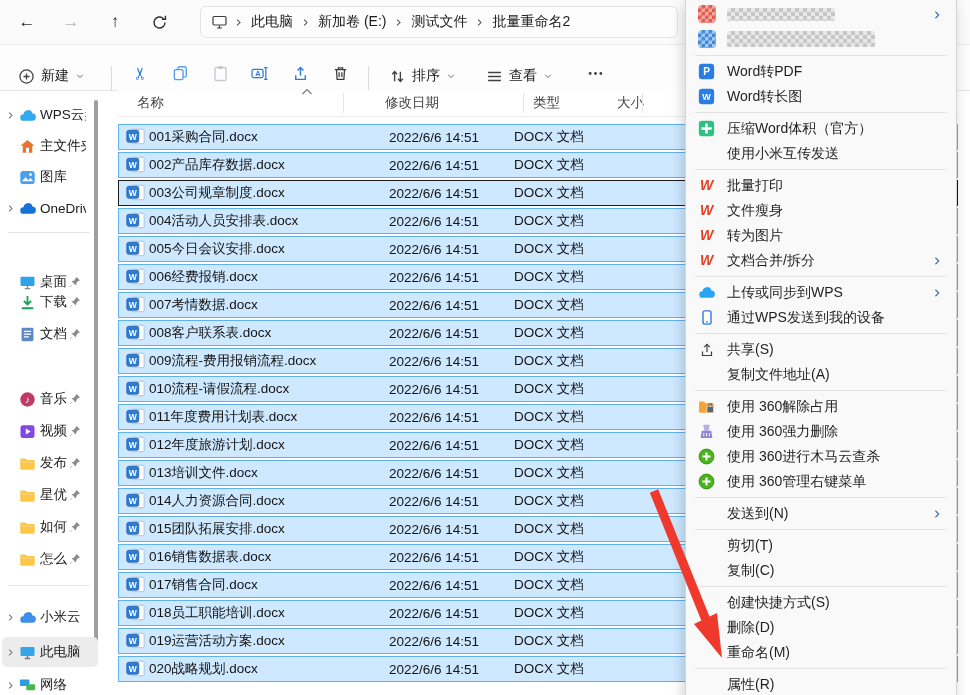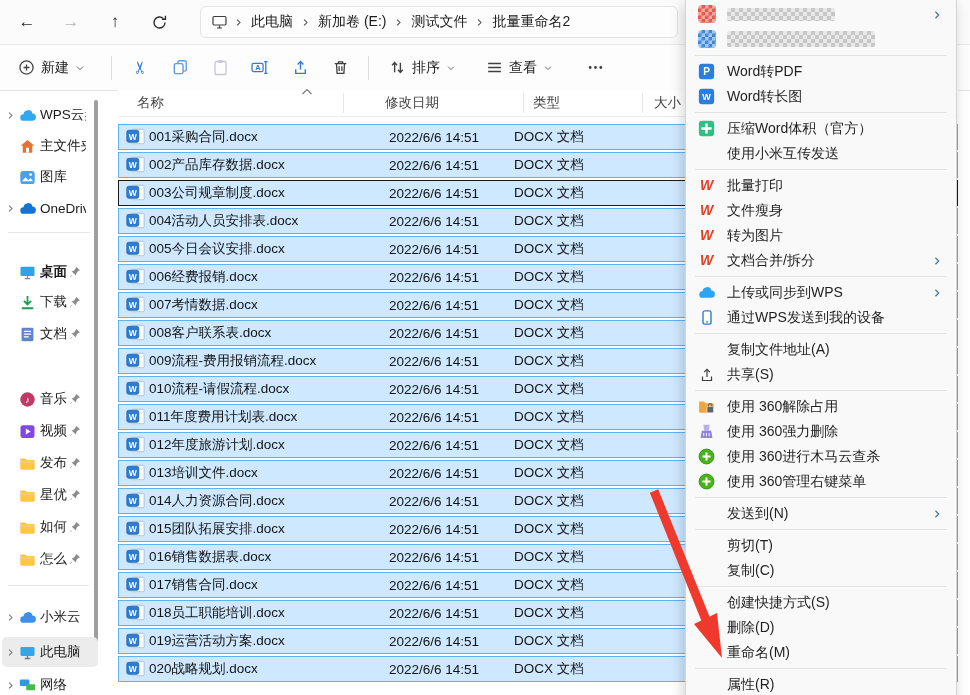--- a/index.html
+++ b/index.html
@@ -9,21 +9,21 @@
     -webkit-font-smoothing:antialiased;
   }
   
   #navbar{position:absolute;left:0;top:0;width:970px;height:44px;background:#fbfbfb;border-bottom:1px solid #eaeaea;display:flex;align-items:center;}
   .navbtn{width:34px;height:32px;display:flex;align-items:center;justify-content:center;font-size:17px;border-radius:5px;margin-left:10px;color:#2b2b2b;}
   .navbtn.disabled{color:#b5b5b5;}
   #addressbar{position:absolute;left:200px;top:6px;width:478px;height:32px;border:1px solid #e4e4e4;border-radius:6px;background:#fdfdfd;display:flex;align-items:center;padding-left:10px;box-sizing:border-box;}
   .crumb{font-size:14px;color:#1b1b1b;padding:2px 6px;border-radius:4px;white-space:nowrap;}
   .crumb-sep{display:flex;align-items:center;margin:0 2px;}
   
-  #toolbar{position:absolute;left:0;top:45px;width:970px;height:45px;background:#fdfdfd;border-bottom:1px solid #e4e4e4;display:flex;align-items:center;}
+  #toolbar{position:absolute;left:0;top:45px;width:970px;height:45px;background:#fdfdfd;border-bottom:1px solid #e4e4e4;display:flex;align-items:flex-end;}
   .tbtn{display:flex;align-items:center;gap:6px;padding:5px 8px;border-radius:5px;font-size:14px;color:#1b1b1b;margin-left:4px;}
   .icbtn{width:40px;height:34px;display:flex;align-items:center;justify-content:center;border-radius:5px;}
   .tb-divider{width:1px;height:24px;background:#dcdcdc;margin:0 8px;}
   
   #sidebar{position:absolute;left:0;top:91px;width:118px;height:604px;background:#fff;}
   .side-item{position:absolute;left:2px;width:96px;height:30px;display:flex;align-items:center;border-radius:5px;font-size:13.5px;overflow:hidden;white-space:nowrap;}
   .side-item.selected{background:#ececec;}
   .side-chevron{position:absolute;left:2px;width:12px;display:flex;justify-content:center;}
   .side-icon{position:absolute;left:17px;width:17px;height:17px;display:flex;align-items:center;justify-content:center;}
   .side-label{position:absolute;left:38px;right:12px;overflow:hidden;}
@@ -252,21 +252,21 @@
             <path d="M5.5 2.8L10.7 8l-5.2 5.2" fill="none" stroke="#6f6f6f" stroke-width="1.8"></path>
           </svg>
         </span>
         <span class="side-icon">
           <svg width="17" height="15" viewBox="0 0 16 14">
             <path d="M4.4 12a3.1 3.1 0 0 1-.2-6.2A4.3 4.3 0 0 1 12.6 5a3 3 0 0 1-.4 7z" fill="#1573d6"></path>
           </svg>
         </span>
         <span class="side-label">OneDrive</span>
       </div>
-      <div class="side-item" style="top: 166px; font-weight: bold;">
+      <div class="side-item" style="top: 176px;">
         <span class="side-icon">
           <svg width="17" height="17" viewBox="0 0 16 16">
             <rect x="1.4" y="2.6" width="13.2" height="8.6" rx="1.2" fill="#2ea3e8"></rect>
             <path d="M5.4 13.8h5.2M8 11.2v2.6" stroke="#7e8a94" stroke-width="1.3"></path>
           </svg>
         </span>
         <span class="side-label">桌面</span>
         <span class="side-pin" style="left: 67px; top: 9px;">
           <svg width="12" height="12" viewBox="0 0 12 12">
             <path d="M7.6 1l3.4 3.4-1.9.5-1.7 2.3-.5 2.3-2.2-2.2L1.6 11l-.5-.5 3.7-3.1L2.6 5.2l2.3-.5z" fill="#8a8a8a"></path>
@@ -425,21 +425,21 @@
           </svg>
         </span>
         <span class="side-label">网络</span>
       </div>
     </div>
 
   <div id="list-header">
       <span class="col-label" style="left: 19px;">名称</span>
       <span class="col-label" style="left: 267px;">修改日期</span>
       <span class="col-label" style="left: 415px;">类型</span>
-      <span class="col-label" style="left: 536px; text-align: center;">大小</span>
+      <span class="col-label" style="left: 499px; text-align: center;">大小</span>
       <span class="col-div" style="left: 225px;"></span>
       <span class="col-div" style="left: 405px;"></span>
       <span class="col-div" style="left: 524px;"></span>
       <span id="sort-caret" style="left: 183px;">
         <svg width="12" height="8" viewBox="0 0 12 8">
           <path d="M1.5 6L6 1.5 10.5 6" fill="none" stroke="#7a7a7a" stroke-width="1.2"></path>
         </svg>
       </span>
     </div>
   <div id="rows">
@@ -747,28 +747,28 @@
             <path d="M5.5 2.8L10.7 8l-5.2 5.2" fill="none" stroke="#3c6ea5" stroke-width="1.8"></path>
           </svg>
         </span></div>
       <div class="m-item"><span class="m-icon">
           <svg width="16" height="17" viewBox="0 0 16 16">
             <rect x="4" y="1.4" width="8" height="13.2" rx="1.8" fill="#fff" stroke="#2f7cd6" stroke-width="1.4"></rect>
             <circle cx="8" cy="12.4" r="0.9" fill="#2f7cd6"></circle>
           </svg>
         </span><span>通过WPS发送到我的设备</span></div>
       <div class="m-divider"></div>
-      <div class="m-item"><span>复制文件地址(A)</span></div>
       <div class="m-item"><span class="m-icon">
           <svg width="16" height="16" viewBox="0 0 16 16">
             <path d="M3.5 9.6v3.9h9V9.6" fill="none" stroke="#3d3d3d" stroke-width="1.2"></path>
             <path d="M8 10V2.6" stroke="#3d3d3d" stroke-width="1.2"></path>
             <path d="M5.2 5.1L8 2.3l2.8 2.8" fill="none" stroke="#3d3d3d" stroke-width="1.2"></path>
           </svg>
         </span><span>共享(S)</span></div>
+      <div class="m-item"><span>复制文件地址(A)</span></div>
       <div class="m-divider"></div>
       <div class="m-item"><span class="m-icon">
           <svg width="17" height="16" viewBox="0 0 16 15">
             <path d="M1 3.4c0-.6.5-1 1-1h3.6l1.6 1.6h6.6c.6 0 1 .5 1 1v6.8c0 .6-.4 1-1 1H2c-.5 0-1-.4-1-1z" fill="#f0a63c"></path>
             <rect x="8.4" y="7" width="6.2" height="6" rx="1" fill="#5b6770" stroke="#fff" stroke-width="0.6"></rect>
             <path d="M10 7V5.8a1.5 1.5 0 0 1 3 0V7" fill="none" stroke="#5b6770" stroke-width="1"></path>
           </svg>
         </span><span>使用 360解除占用</span></div>
       <div class="m-item"><span class="m-icon">
           <svg width="17" height="17" viewBox="0 0 16 16">

